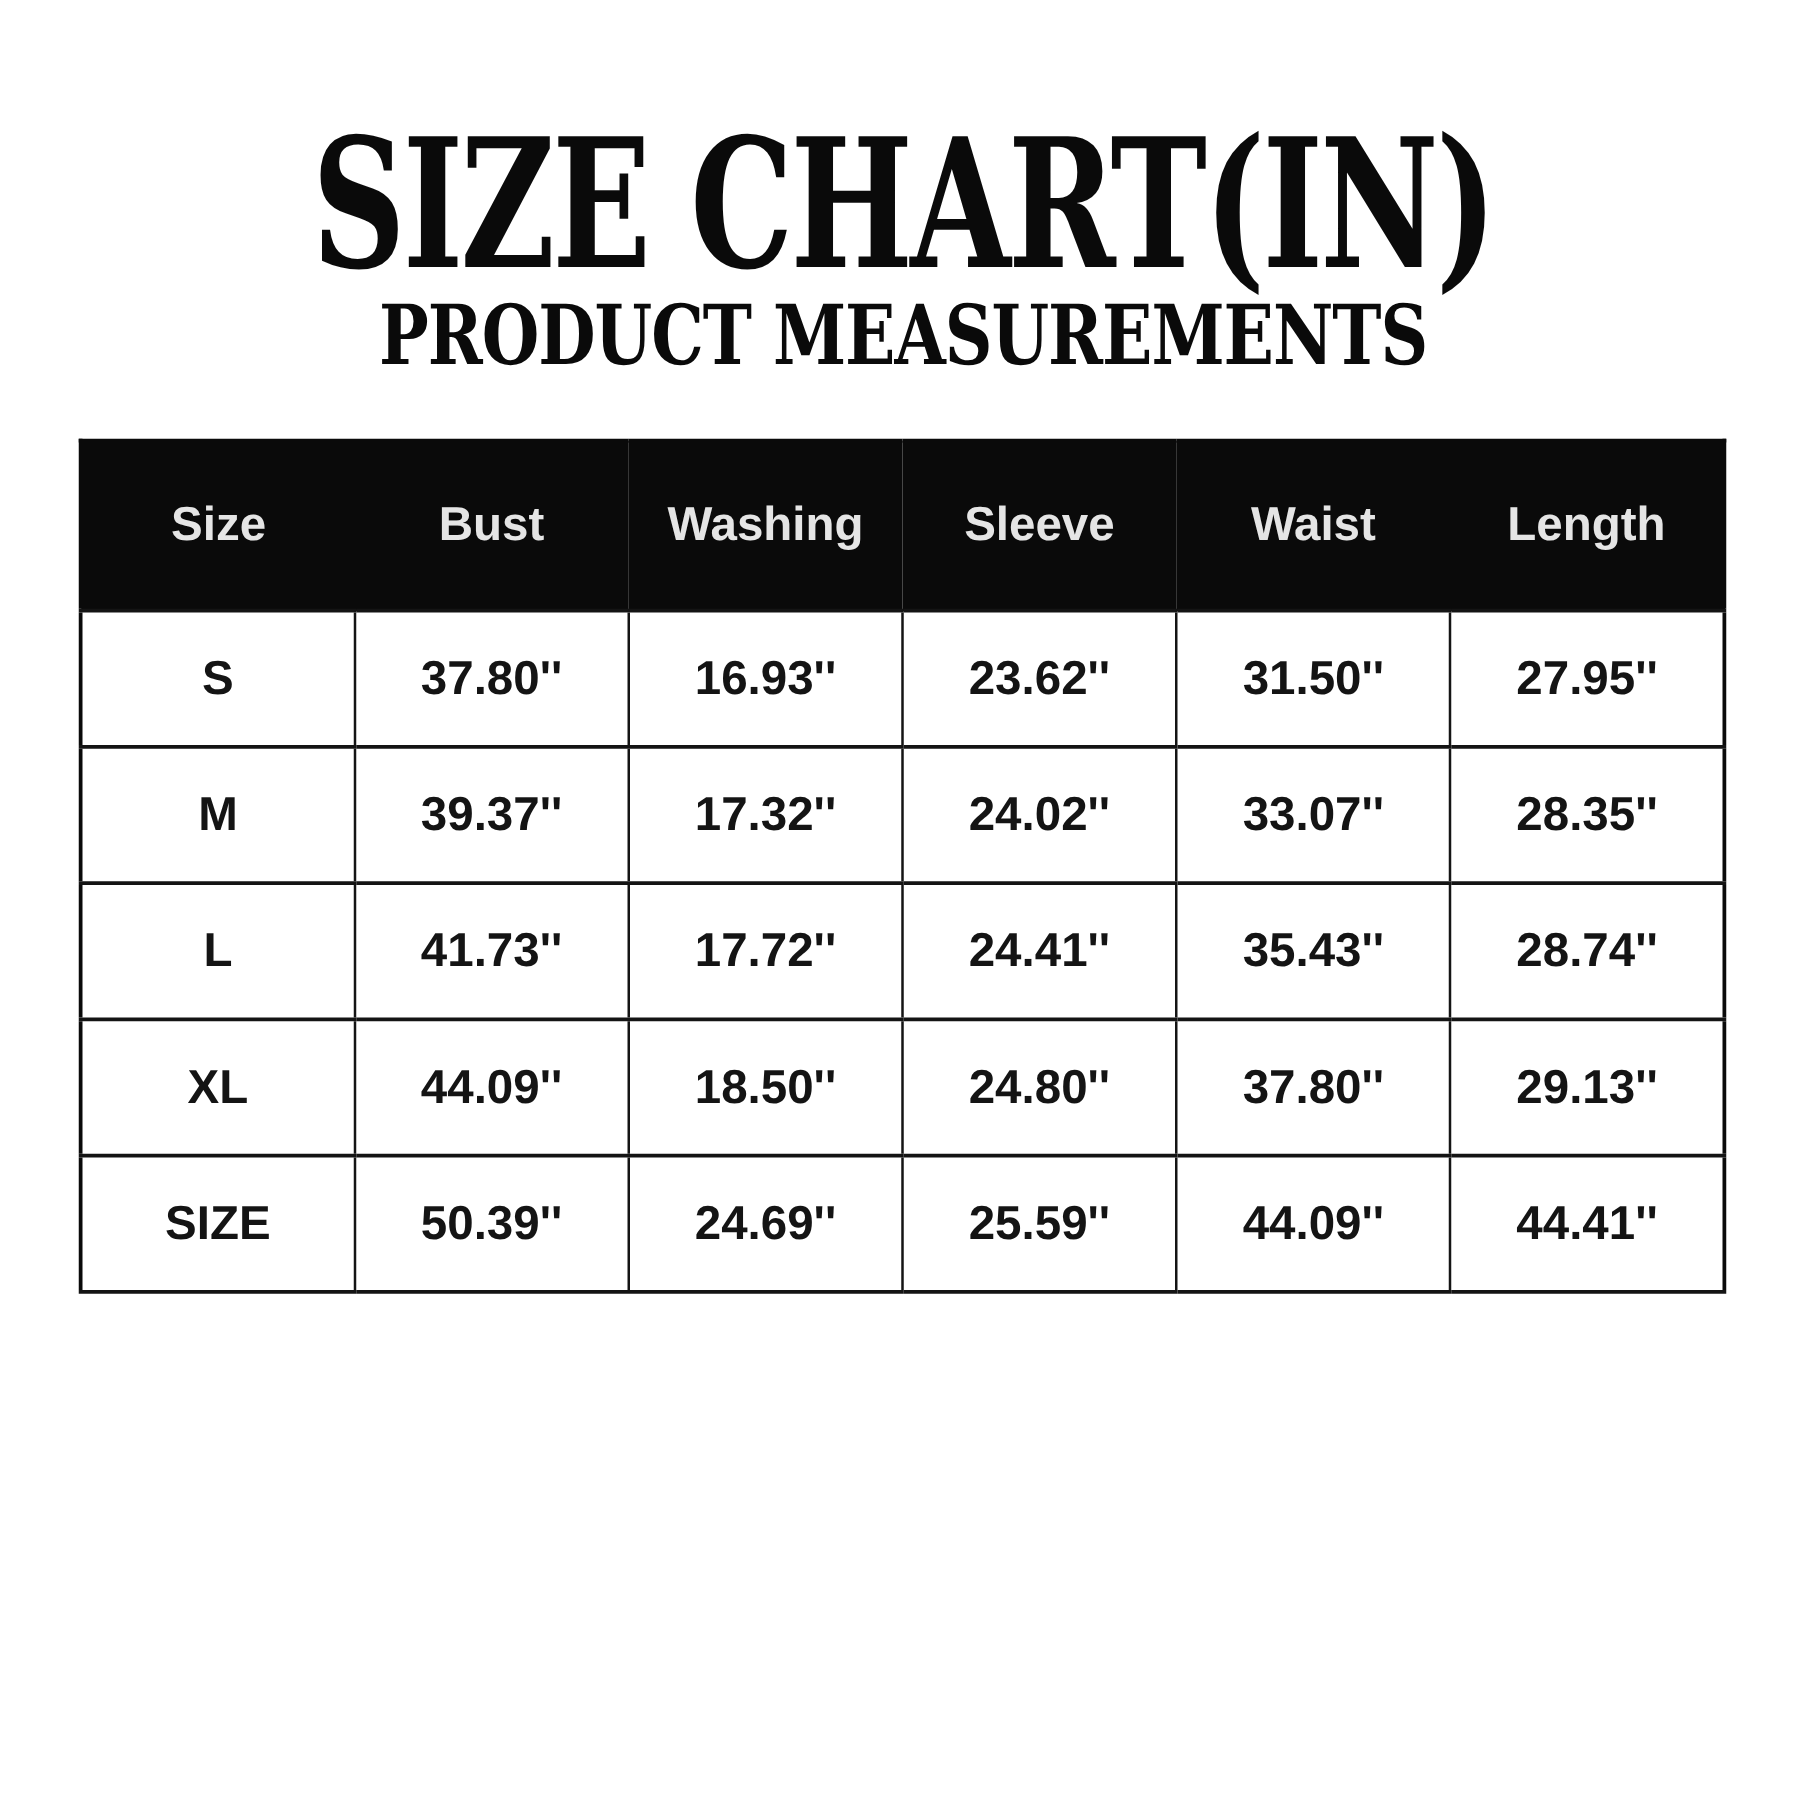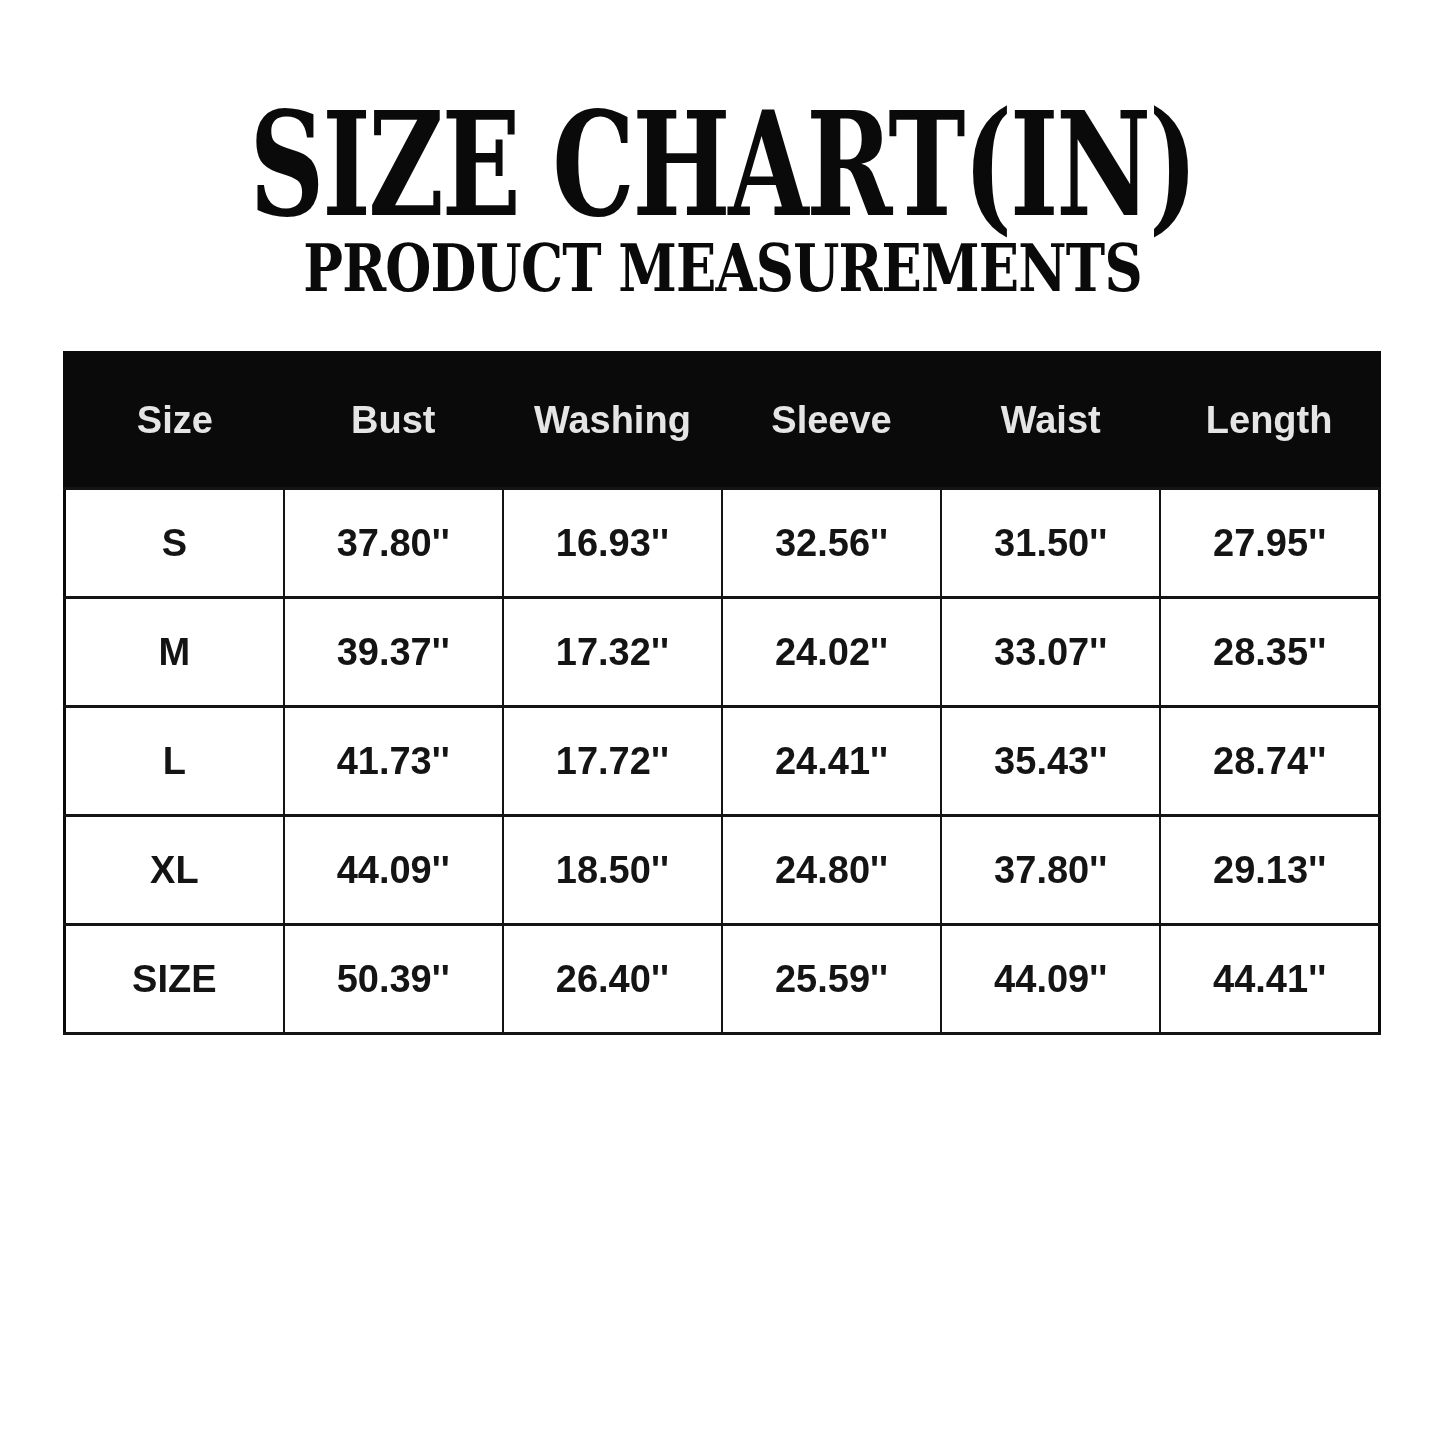--- a/index.html
+++ b/index.html
@@ -133,21 +133,21 @@
         <th>Sleeve</th>
         <th>Waist</th>
         <th>Length</th>
       </tr>
     </thead>
     <tbody>
       <tr>
         <td>S</td>
         <td>37.80''</td>
         <td>16.93''</td>
-        <td>32.56''</td>
+        <td>23.62''</td>
         <td>31.50''</td>
         <td>27.95''</td>
       </tr>
       <tr>
         <td>M</td>
         <td>39.37''</td>
         <td>17.32''</td>
         <td>24.02''</td>
         <td>33.07''</td>
         <td>28.35''</td>
@@ -164,21 +164,21 @@
         <td>XL</td>
         <td>44.09''</td>
         <td>18.50''</td>
         <td>24.80''</td>
         <td>37.80''</td>
         <td>29.13''</td>
       </tr>
       <tr>
         <td>SIZE</td>
         <td>50.39''</td>
-        <td>26.40''</td>
+        <td>24.69''</td>
         <td>25.59''</td>
         <td>44.09''</td>
         <td>44.41''</td>
       </tr>
     </tbody>
   </table>
 
 
 </div>
 

